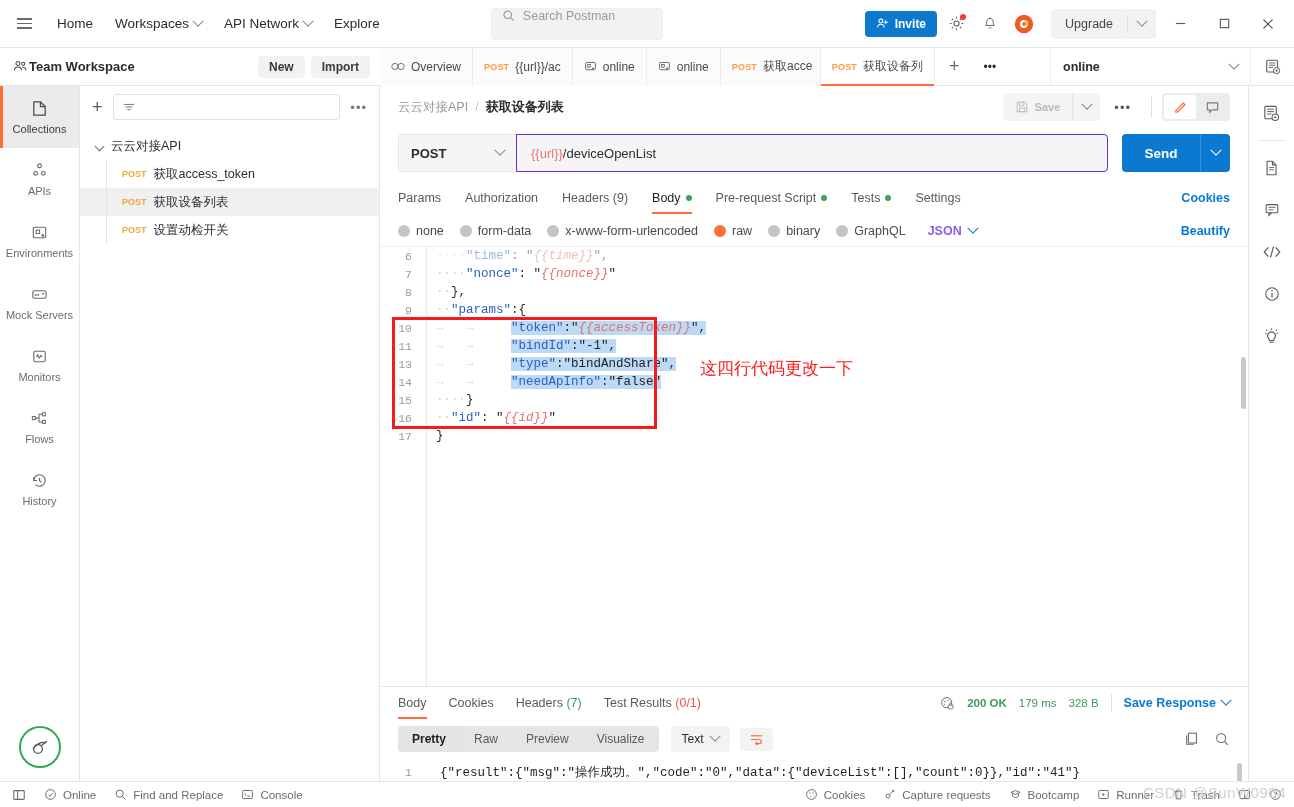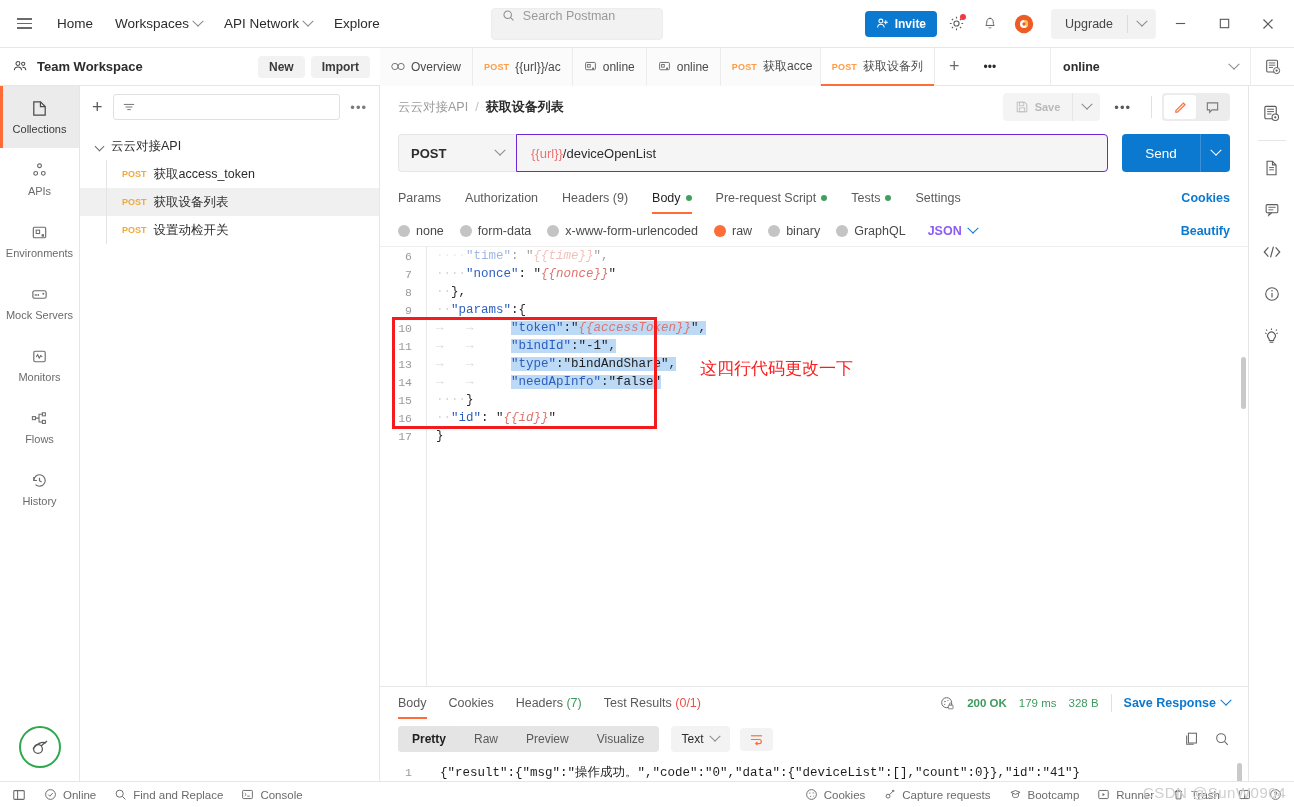--- a/index.html
+++ b/index.html
@@ -46,21 +46,21 @@
   .upgrade-group .lbl { padding: 0 14px; font-size:12.5px; color:#454545; cursor:pointer; }
   .upgrade-group .sep { width:1px; height:18px; background:#dcdcdc; }
   .upgrade-group .dd { padding: 0 10px; display:flex; align-items:center; cursor:pointer; }
   .winbtn { width:40px; height:30px; display:flex; align-items:center; justify-content:center; cursor:pointer; }
 
   
   .wsbar {
     height: 38px; flex: 0 0 38px; display:flex; align-items:center;
     border-bottom:1px solid #e6e6e6; background:#fff;
   }
-  .ws-left { display:flex; align-items:center; gap:8px; padding-left: 12px; width: 380px; }
+  .ws-left { display:flex; align-items:center; padding-left: 12px; width: 380px; }
   .ws-title { font-size:13px; font-weight:bold; }
   .ws-actions { margin-left:auto; display:flex; gap:6px; padding-right:10px; }
   .chipbtn { background:#f2f2f2; border-radius:4px; padding:4px 11px; font-size:12px; font-weight:bold; color:#3a3a3a; cursor:pointer; }
 
   
   .tabs { display:flex; align-items:stretch; flex:1; height:38px; overflow:hidden; }
   .tab {
     display:flex; align-items:center; gap:6px; padding: 0 11px; font-size:12px;
     border-right:1px solid #ececec; color:#4a4a4a; cursor:pointer; white-space:nowrap;
     max-width:100px; overflow:hidden; position:relative; background:#fbfbfb;
@@ -125,21 +125,21 @@
     width:118px; height:38px; background:#f5f5f5; border:1px solid #e6e6e6; border-right:none;
     border-radius:4px 0 0 4px; display:flex; align-items:center; justify-content:space-between;
     padding: 0 12px; font-size:13px; font-weight:bold; cursor:pointer;
   }
   .url-input {
     flex:1; height:38px; background:#f5f5f5; border:1px solid #6d28d9; border-radius:0 4px 4px 0;
     display:flex; align-items:center; padding: 0 14px; font-size:13px; margin-left:-10px; cursor:text;
   }
   .url-var { color:#ef7272; }
   .sendgrp { display:flex; margin-left:4px; }
-  .sendbtn { background:#0b79d0; color:#fff; width:78px; height:38px; border-radius:4px 0 0 4px; display:flex; align-items:center; justify-content:center; font-size:13.5px; font-weight:normal; cursor:pointer;}
+  .sendbtn { background:#0b79d0; color:#fff; width:78px; height:38px; border-radius:4px 0 0 4px; display:flex; align-items:center; justify-content:center; font-size:13.5px; font-weight:bold; cursor:pointer;}
   .senddd { background:#0b79d0; color:#fff; width:30px; height:38px; border-radius:0 4px 4px 0; display:flex; align-items:center; justify-content:center; cursor:pointer; border-left:1px solid #3a90d8;}
 
   .reqtabs { display:flex; align-items:center; padding: 0 18px; gap:0; height:32px; }
   .rtab { font-size:12.5px; color:#5a5a5a; padding: 0 12px; height:32px; display:flex; align-items:center; gap:5px; cursor:pointer; position:relative;}
   .rtab:first-child { padding-left:0; }
   .rtab.active { color:#1f1f1f; font-weight:normal; }
   .rtab.active:after { content:""; position:absolute; left:12px; right:12px; bottom:0; height:2px; background:#ff6c37; }
   .rtab:first-child.active:after { left:0; }
   .gdot { width:6px; height:6px; border-radius:50%; background:#42a05f; display:inline-block; }
   .cookies-link { margin-left:auto; color:#0b79d0; font-size:12.5px; font-weight:bold; cursor:pointer; }

